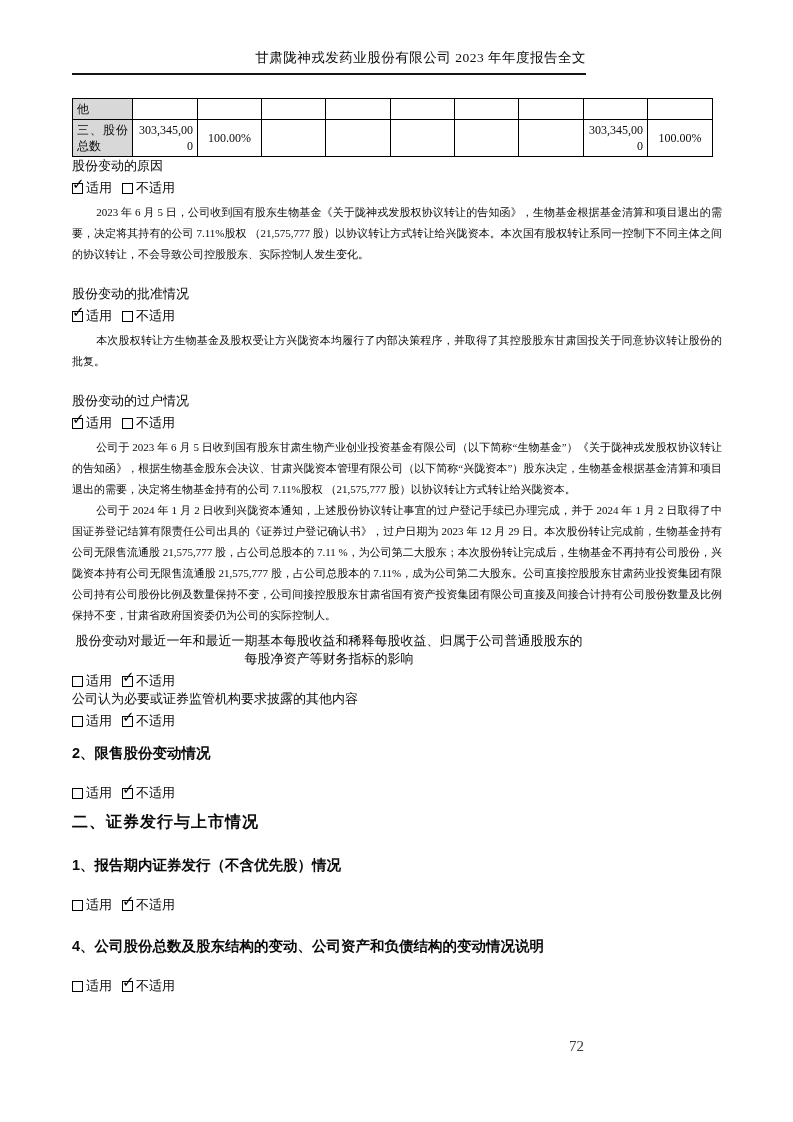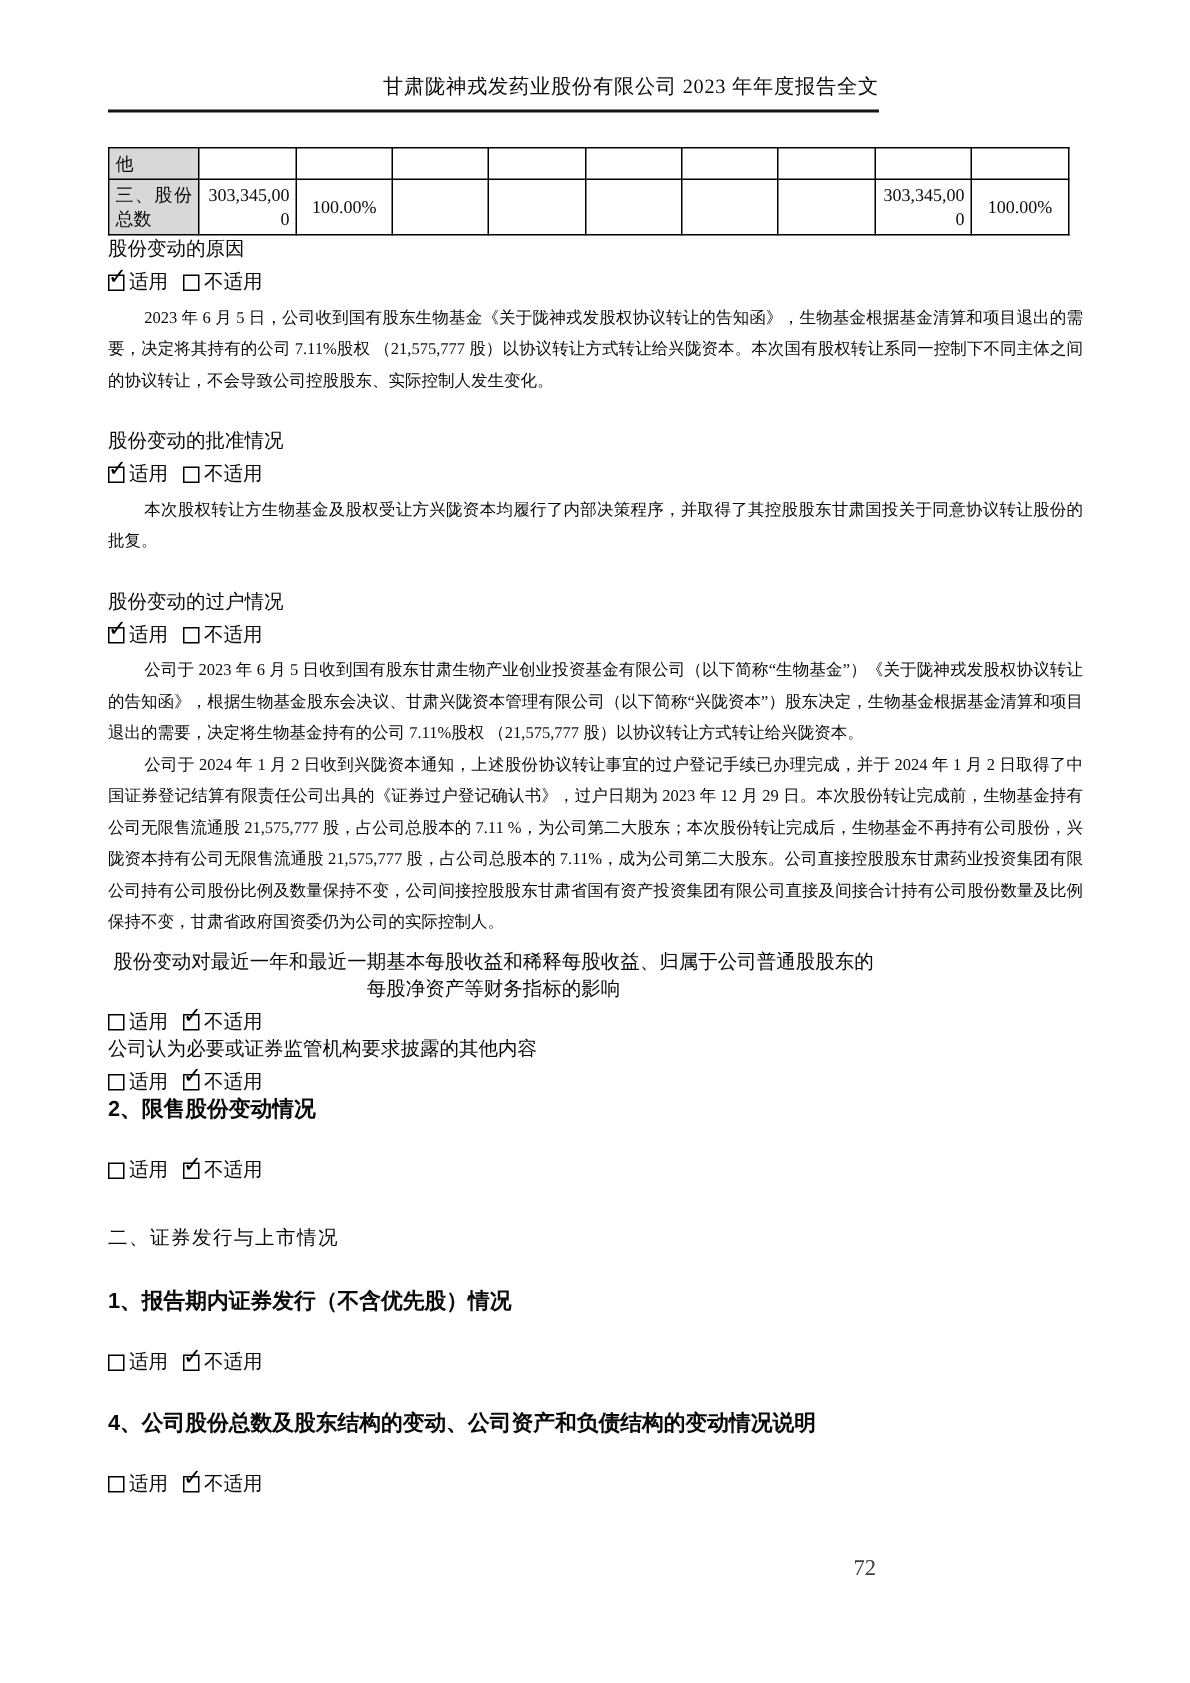--- a/index.html
+++ b/index.html
@@ -46,26 +46,26 @@
   }
 
   .para {
     font-size:11px; line-height:21px; text-align:justify; text-indent:2.2em;
     margin-top:5px; width:650px;
   }
   .para.cont { margin-top:0; }
 
   h3.sub {
     font-family:"Liberation Sans","DejaVu Sans",sans-serif;
-    font-size:14.5px; font-weight:700; line-height:20px; 
+    font-size:14.5px; font-weight:700; line-height:20px; margin-top:13px;
   }
   h3.sub.g1 { margin-top:22px; }
   h2.sec {
     font-family:"Liberation Sans","DejaVu Sans",sans-serif;
-    font-size:13px; font-weight:400; line-height:23px; margin-top:24px;
+    font-size:16px; font-weight:700; line-height:23px; margin-top:8px;
     letter-spacing:1px;
   }
   .cbrow.big-gap { margin-top:21px; }
 
   .footer-pagenum {
     position:absolute; top:1038px; right:73px; font-size:15px; color:#3c3c3c;
   }
 </style>
 </head>
 <body>

